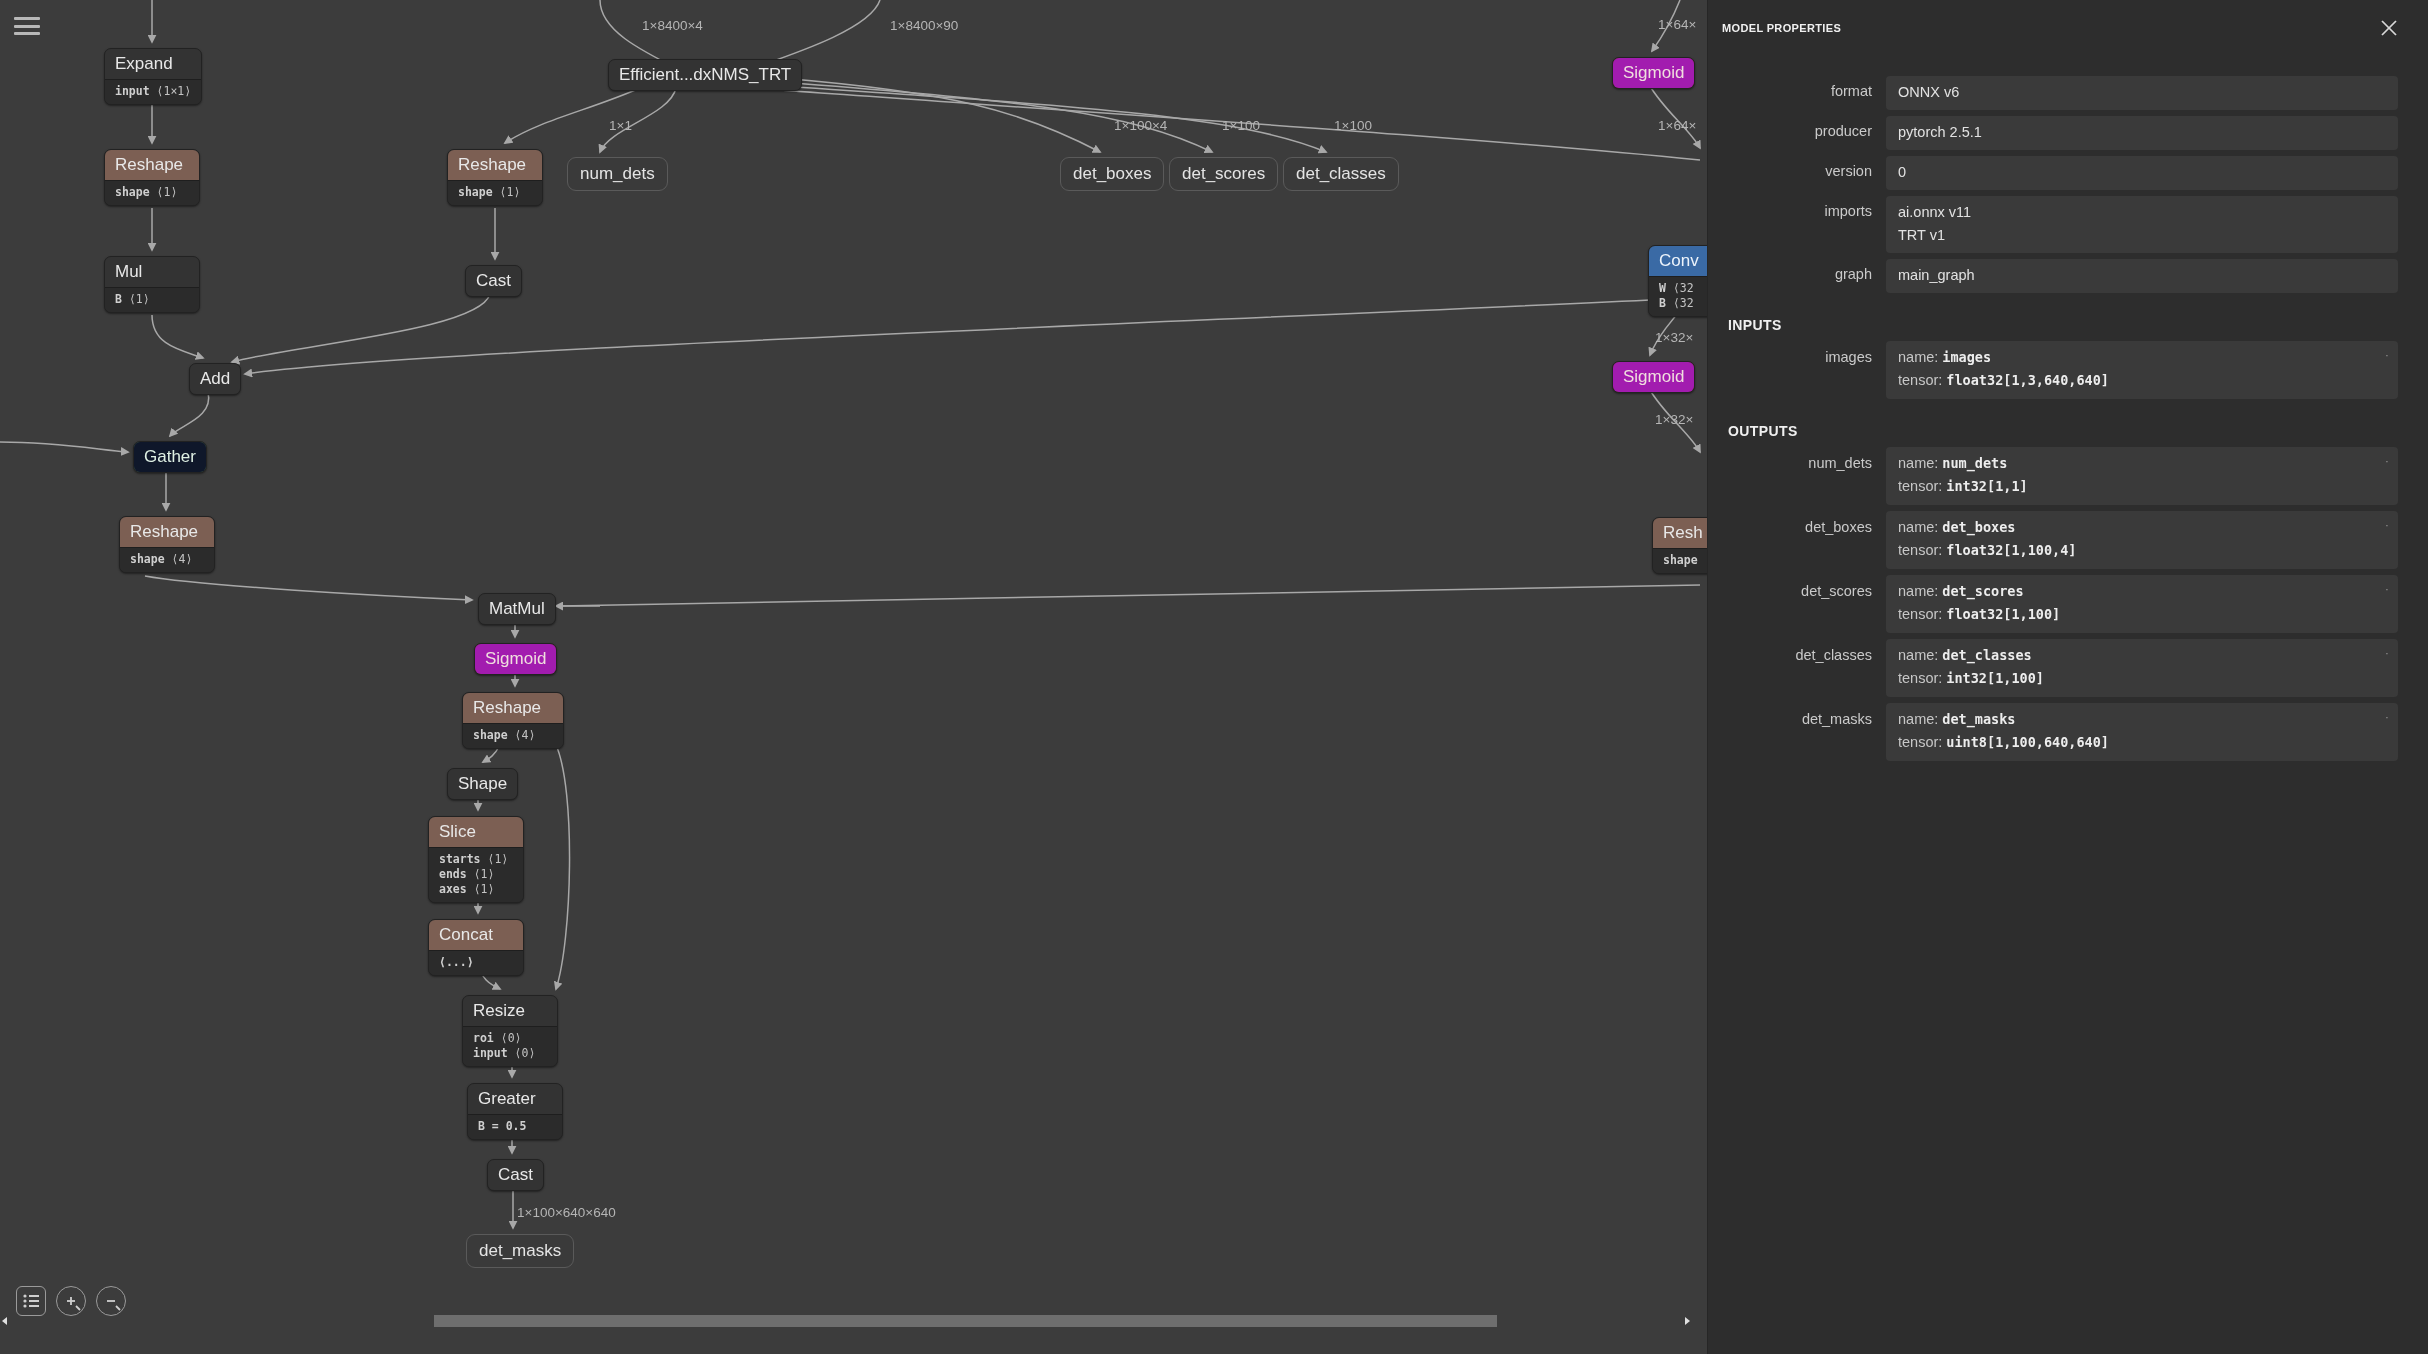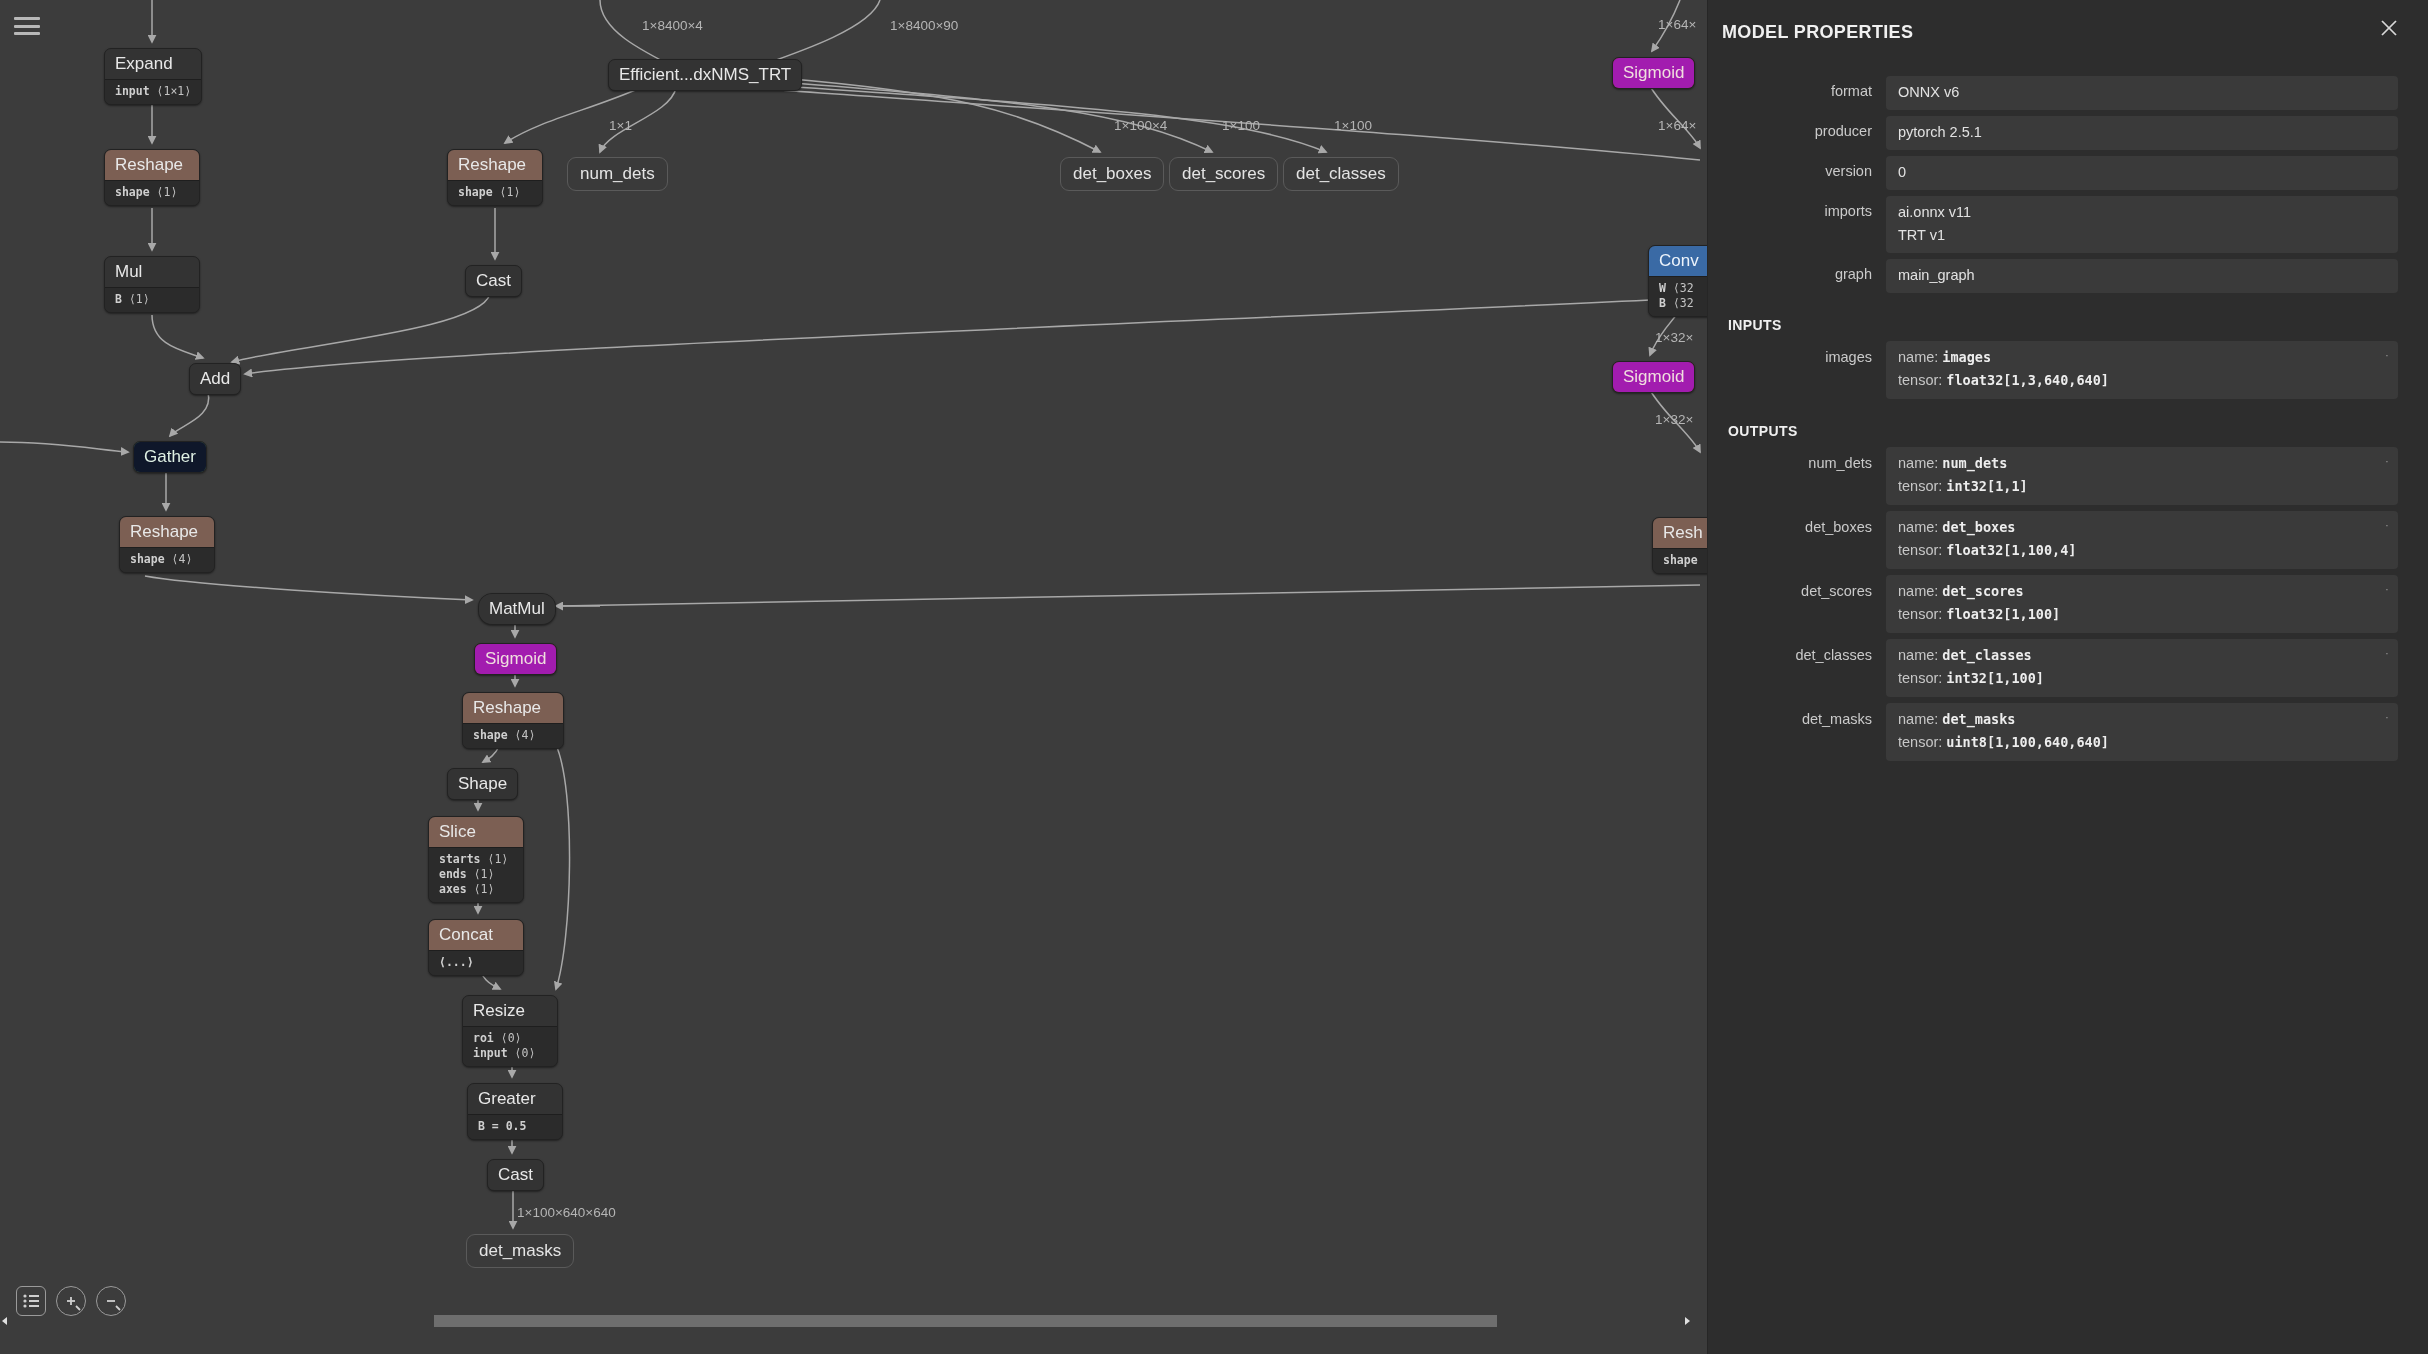--- a/index.html
+++ b/index.html
@@ -171,21 +171,21 @@
     overflow: hidden;
     z-index: 50;
   }
   #sidebar-header {
     position: relative;
     height: 58px;
     padding: 22px 0 0 14px;
   }
   #sidebar-title {
     color: #f0f0f0;
-    font-size: 18px;
+    font-size: 11px;
     font-weight: bold;
     letter-spacing: .35px;
   }
   #close-button {
     position: absolute; right: 26px; top: 15px;
     width: 26px; height: 26px;
     cursor: pointer;
     display: flex; align-items: center; justify-content: center;
   }
   #sidebar-body { padding: 18px 30px 0 14px; }
@@ -360,21 +360,21 @@
         </div>
         <div class="node c-reshape has-body" style="left: 447px; top: 149px; min-width: 96px;">
           <div class="nhead">Reshape</div>
           <div class="nbody">
             <div class="attr"><span>shape</span> <span class="av">⟨1⟩</span></div>
           </div>
         </div>
         <div class="node c-plain" style="left: 465px; top: 265px; min-width: 56px;">
           <div class="nhead">Cast</div>
         </div>
-        <div class="node c-plain" style="left: 478px; top: 593px; min-width: 74px; border-radius: 14px;">
+        <div class="node c-plain" style="left: 478px; top: 593px; min-width: 74px;">
           <div class="nhead">MatMul</div>
         </div>
         <div class="node c-sigmoid" style="left: 474px; top: 643px; min-width: 82px;">
           <div class="nhead">Sigmoid</div>
         </div>
         <div class="node c-reshape has-body" style="left: 462px; top: 692px; min-width: 102px;">
           <div class="nhead">Reshape</div>
           <div class="nbody">
             <div class="attr"><span>shape</span> <span class="av">⟨4⟩</span></div>
           </div>

